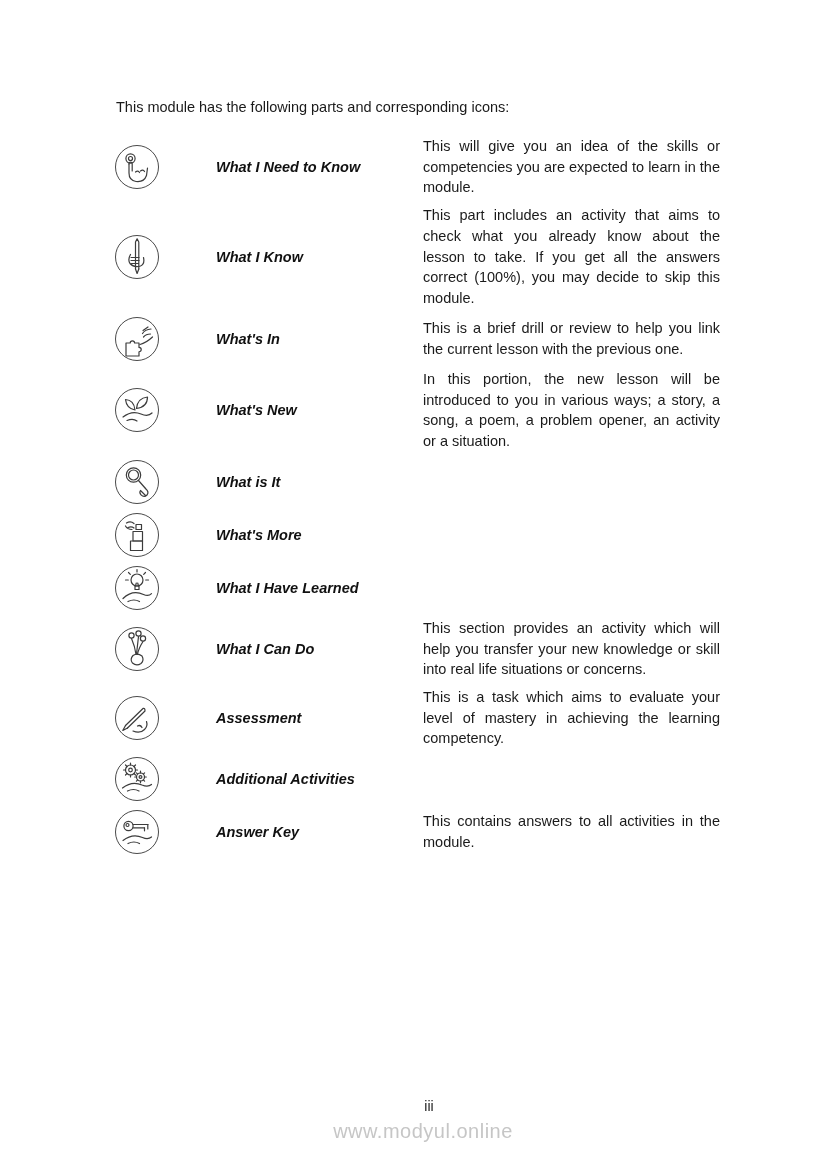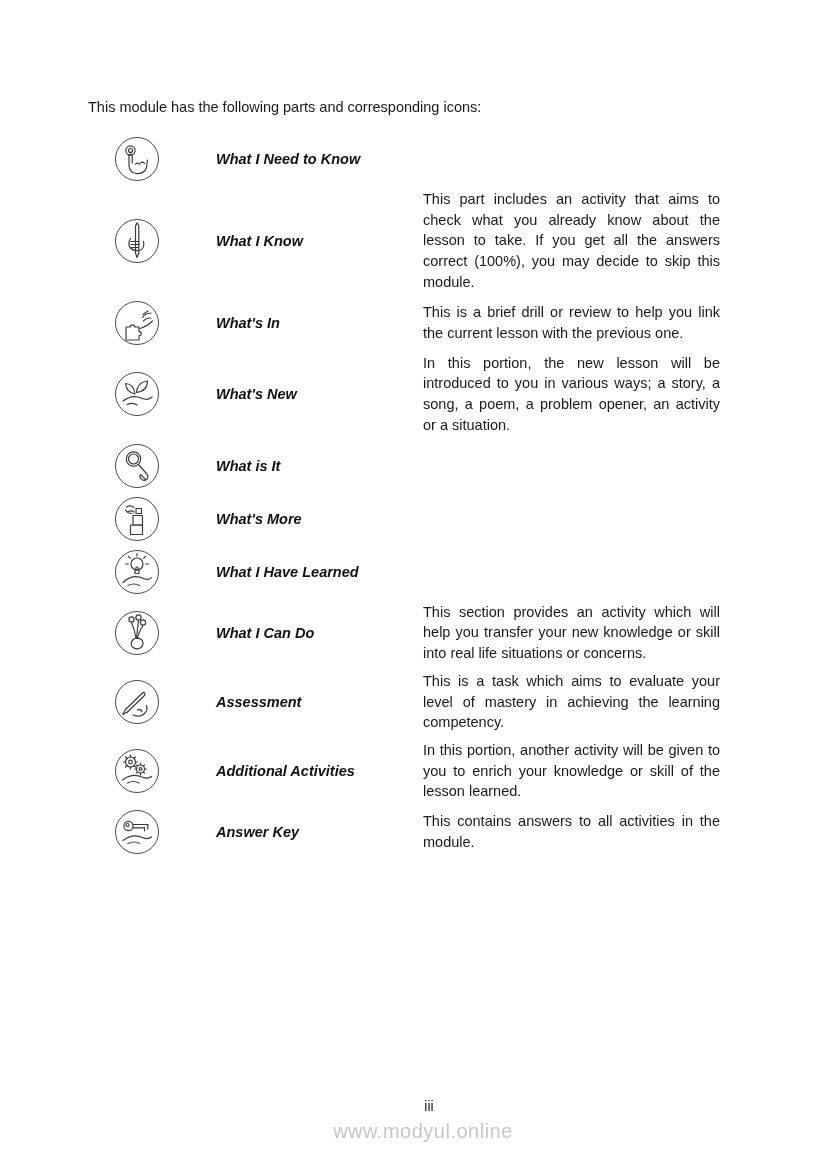--- a/index.html
+++ b/index.html
@@ -7,21 +7,21 @@
   .page {
     position:relative;
     width:826px; height:1169px;
     background:#ffffff;
     font-family:"Liberation Sans", sans-serif;
     color:#1a1a1a;
     overflow:hidden;
   }
   .intro {
     position:absolute;
-    left:88px; top:99px;
+    left:116px; top:99px;
     font-size:14.5px;
     color:#1a1a1a;
   }
   .parts {
     position:absolute;
     left:100px; top:136px;
     width:620px;
   }
   .row {
     display:flex;
@@ -97,20 +97,21 @@
             <circle cx="16.5" cy="14.5" r="4.6"></circle>
             <circle cx="16.5" cy="14.5" r="2"></circle>
             <path d="M15 20 L15 29 Q15 36.5 22 37.5 Q30 38.5 32.5 31.5 L33.5 24"></path>
             <path d="M15 20 q0 -1.8 1.6 -1.8 q1.6 0 1.6 1.8 l0 7"></path>
             <path d="M21.5 28 q2.5 -2 4 0.5"></path>
             <path d="M26.5 27 q2.5 -2 4 0.5"></path>
           </g>
         </svg>
       </div>
       <div class="label-cell">What I Need to Know</div>
+      <div class="desc-cell">This will give you an idea of the skills or competencies you are expected to learn in the module.</div>
     </div>
 
     <div class="row">
       <div class="icon-cell">
         <svg width="46" height="46" viewBox="0 0 46 46">
           <circle class="icon-ring" cx="23" cy="23" r="21.5"></circle>
           <g class="icon-art">
             <path d="M21.5 8 L21.5 35 M24.8 8 L24.8 35 M21.5 8 L23.1 4.8 L24.8 8"></path>
             <path d="M21.5 35 L23.1 39.5 L24.8 35"></path>
             <path d="M16.5 20.5 q-3 5 -0.5 9 q4 4.5 10.5 2.5 q4.5 -2 3 -8.5"></path>
@@ -243,21 +244,20 @@
             <path d="M21.5 14 h2 M20 17.5 l1.5 1.5 M16.5 19 v2 M13 17.5 l-1.5 1.5 M11.5 14 h-2 M13 10.5 l-1.5 -1.5 M16.5 9 v-2 M20 10.5 l1.5 -1.5"></path>
             <circle cx="26.5" cy="21" r="4"></circle>
             <circle cx="26.5" cy="21" r="1.4"></circle>
             <path d="M30.5 21 h1.8 M26.5 25 v1.8 M22.5 21 h-1.8 M26.5 17 v-1.8 M29.3 23.8 l1.3 1.3 M23.7 23.8 l-1.3 1.3 M23.7 18.2 l-1.3 -1.3 M29.3 18.2 l1.3 -1.3"></path>
             <path d="M8.5 32 q9.5 -7.5 19.5 -3 q6 2.5 9.5 -0.5"></path>
             <path d="M13.5 35 q6 -3 11.5 0"></path>
           </g>
         </svg>
       </div>
       <div class="label-cell">Additional Activities</div>
-      <div class="desc-cell">In this portion, another activity will be given to you to enrich your knowledge or skill of the lesson learned.</div>
     </div>
 
     <div class="row">
       <div class="icon-cell">
         <svg width="46" height="46" viewBox="0 0 46 46">
           <circle class="icon-ring" cx="23" cy="23" r="21.5"></circle>
           <g class="icon-art">
             <circle cx="14.5" cy="17" r="4.6"></circle>
             <circle cx="13.5" cy="16" r="1.5"></circle>
             <path d="M19 15.5 h15 M19 18.8 h11.5"></path>

